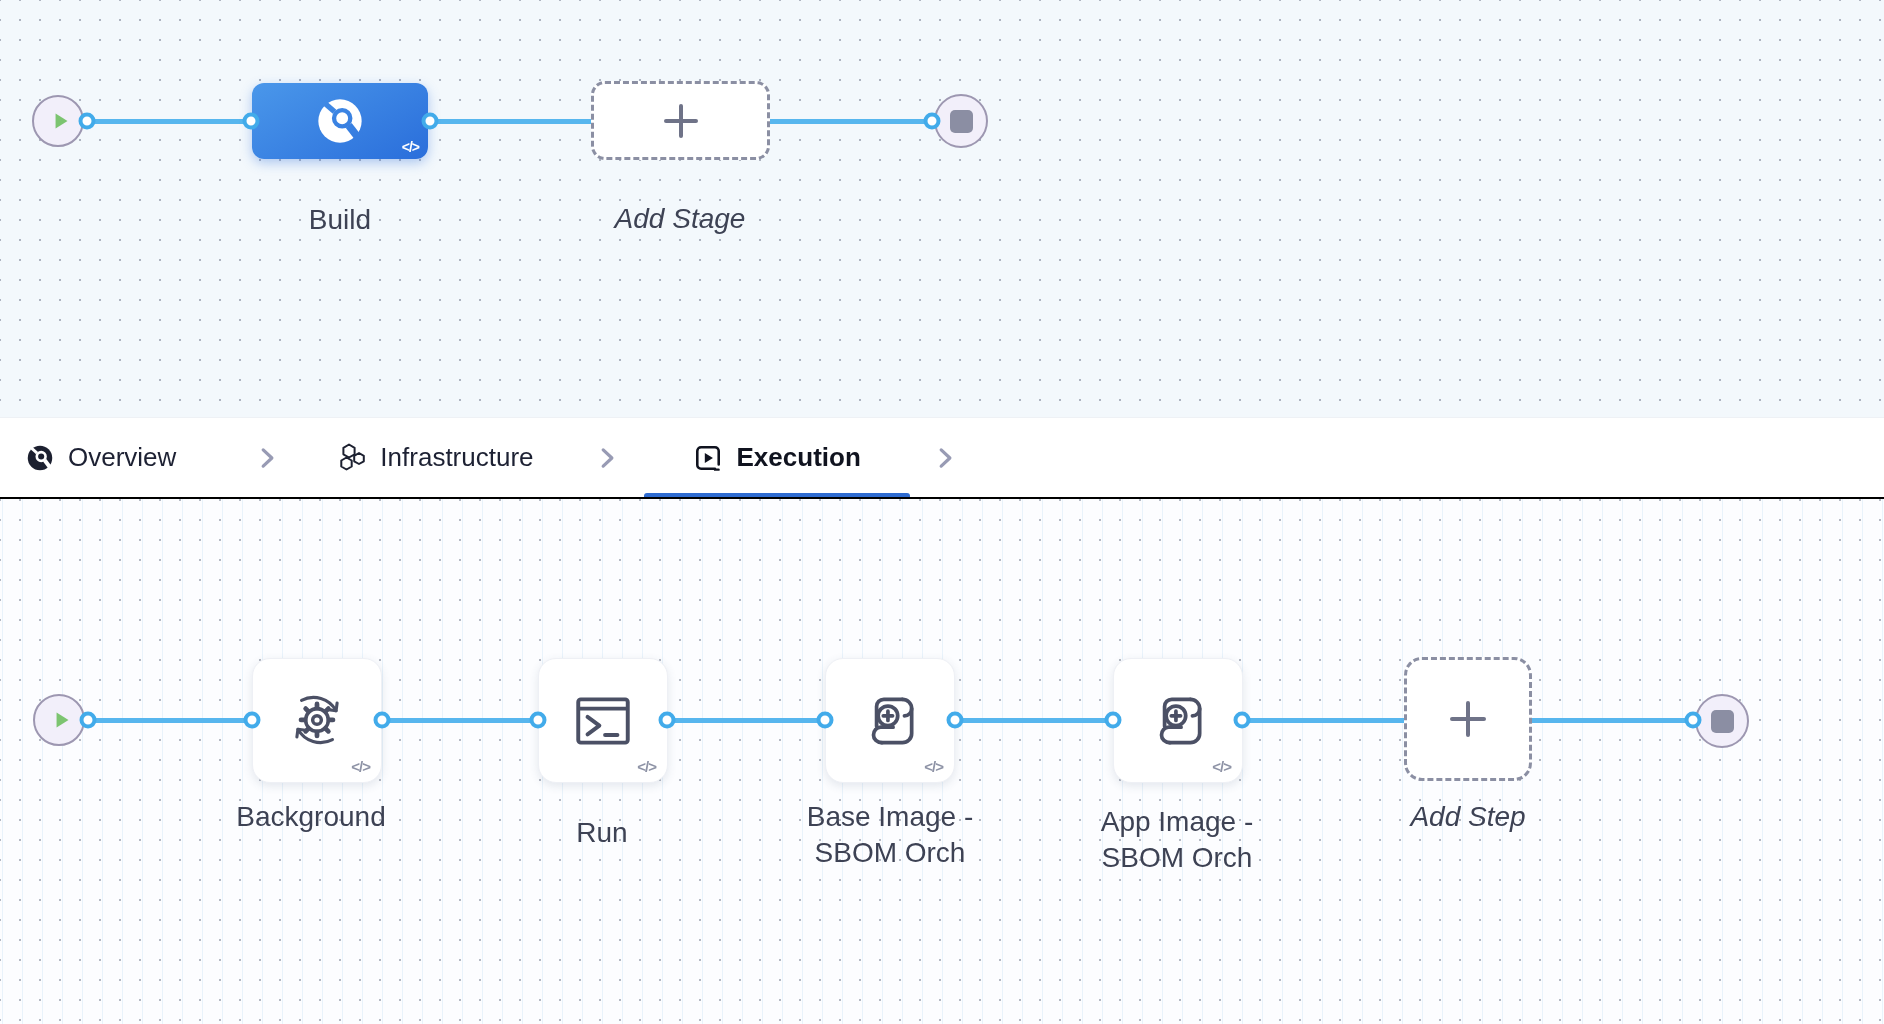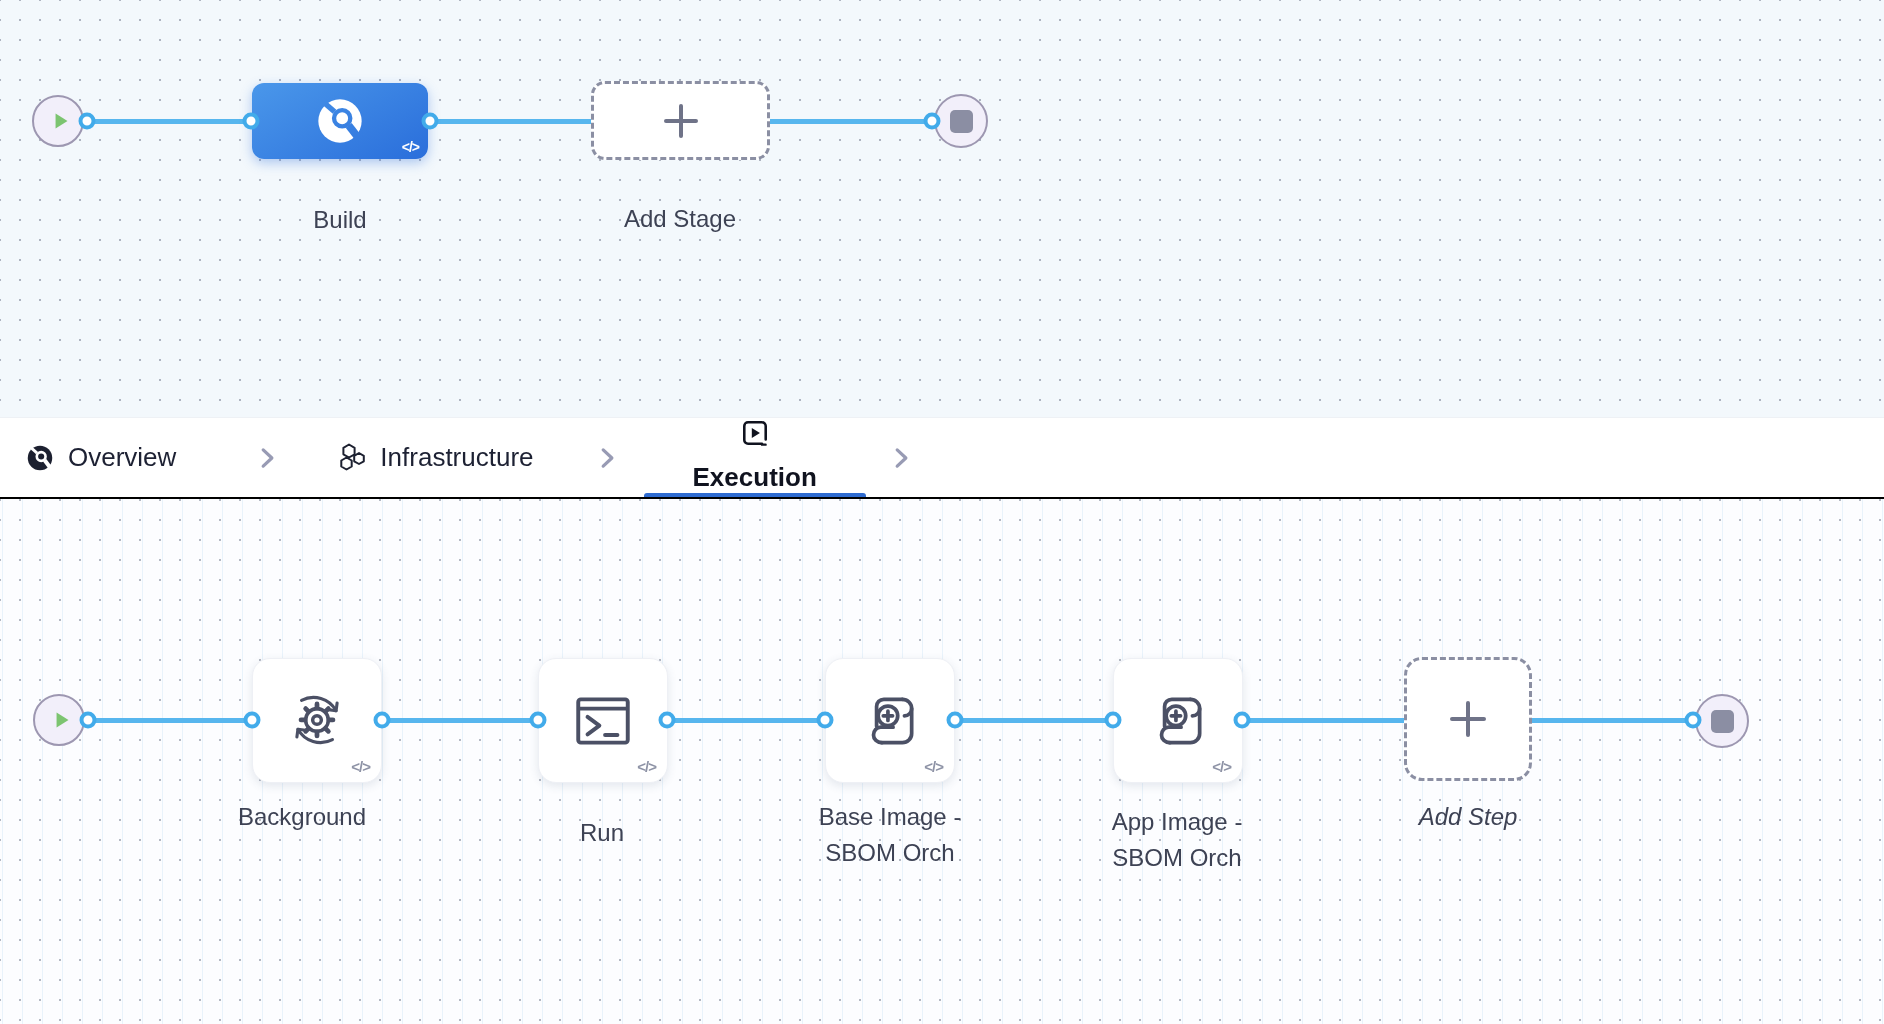--- a/index.html
+++ b/index.html
@@ -60,34 +60,34 @@
   .step-card{
     position:absolute;top:159px;width:130px;height:125px;border-radius:18px;
     background:#ffffff;border:1px solid #eef0f5;box-sizing:border-box;
     box-shadow:0 3px 10px rgba(50,70,110,.12);
     z-index:2;display:flex;align-items:center;justify-content:center;
   }
   .step-card .code-badge{color:#8e93a6;right:11px;bottom:7px;font-size:15px;}
   
   .node-label{
     position:absolute;transform:translate(-50%,-50%);
-    font-size:24px;color:#3d4254;text-align:center;white-space:pre-line;
+    font-size:28px;color:#3d4254;text-align:center;white-space:pre-line;
     line-height:36px;z-index:4;
   }
   
   .tabbar{
     position:absolute;left:0;top:417px;width:1884px;height:82px;background:#ffffff;
     border-top:1px solid #eef1f5;border-bottom:2px solid #000000;box-sizing:border-box;
     display:flex;align-items:stretch;padding-left:26px;z-index:6;
   }
   .tab{
     display:flex;align-items:center;gap:14px;position:relative;
     font-size:26px;font-weight:500;color:#1d2133;cursor:pointer;
   }
-  .tab.active{font-weight:700;color:#10131f;flex-direction:column;}
+  .tab.active{font-weight:700;color:#10131f;}
   .tab-underline{
     position:absolute;left:0;right:0;bottom:0;height:4px;border-radius:3px 3px 0 0;
     background:#2e6bd0;
   }
   .tab-sep{display:flex;align-items:center;}
   .t-overview{margin-left:0;}
   .sep1{margin-left:78px;}
   .t-infra{margin-left:56px;}
   .sep2{margin-left:60px;}
   .t-exec{margin-left:24px;padding:0 49px;}
@@ -131,21 +131,21 @@
   <div class="round-node" style="left:934px;top:94px;width:54px;height:54px;">
     <span class="stop-square"></span>
   </div>
 
   <span class="conn" style="left:87px;top:121px;"></span>
   <span class="conn" style="left:251px;top:121px;"></span>
   <span class="conn" style="left:430px;top:121px;"></span>
   <span class="conn" style="left:932px;top:121px;"></span>
 
   <div class="node-label" style="left:340px;top:220px;">Build</div>
-  <div class="node-label" style="left:680px;top:219px;">Add Stage</div>
+  <div class="node-label" style="left:680px;top:219px;font-style:italic;">Add Stage</div>
 </div>
 
 <div class="tabbar">
 
   <div class="tab t-overview">
     <svg width="28" height="28" viewBox="0 0 48 48">
       <mask id="m-ci-dark">
         <rect width="48" height="48" fill="#fff"></rect>
         <circle cx="26" cy="21.5" r="7.5" fill="none" stroke="#000" stroke-width="4.5"></circle>
         <line x1="7" y1="5" x2="19" y2="15.5" stroke="#000" stroke-width="5"></line>
@@ -278,20 +278,20 @@
   <span class="conn" style="left:252px;top:221px;"></span>
   <span class="conn" style="left:382px;top:221px;"></span>
   <span class="conn" style="left:538px;top:221px;"></span>
   <span class="conn" style="left:667px;top:221px;"></span>
   <span class="conn" style="left:825px;top:221px;"></span>
   <span class="conn" style="left:955px;top:221px;"></span>
   <span class="conn" style="left:1113px;top:221px;"></span>
   <span class="conn" style="left:1242px;top:221px;"></span>
   <span class="conn" style="left:1693px;top:221px;"></span>
 
-  <div class="node-label" style="left:302px;top:318px;">Background</div>
+  <div class="node-label" style="left:311px;top:318px;">Background</div>
   <div class="node-label" style="left:602px;top:334px;">Run</div>
   <div class="node-label" style="left:890px;top:336px;">Base Image -
 SBOM Orch</div>
   <div class="node-label" style="left:1177px;top:341px;">App Image -
 SBOM Orch</div>
   <div class="node-label" style="left:1468px;top:318px;font-style:italic;">Add Step</div>
 </div>
 
 </body></html>

